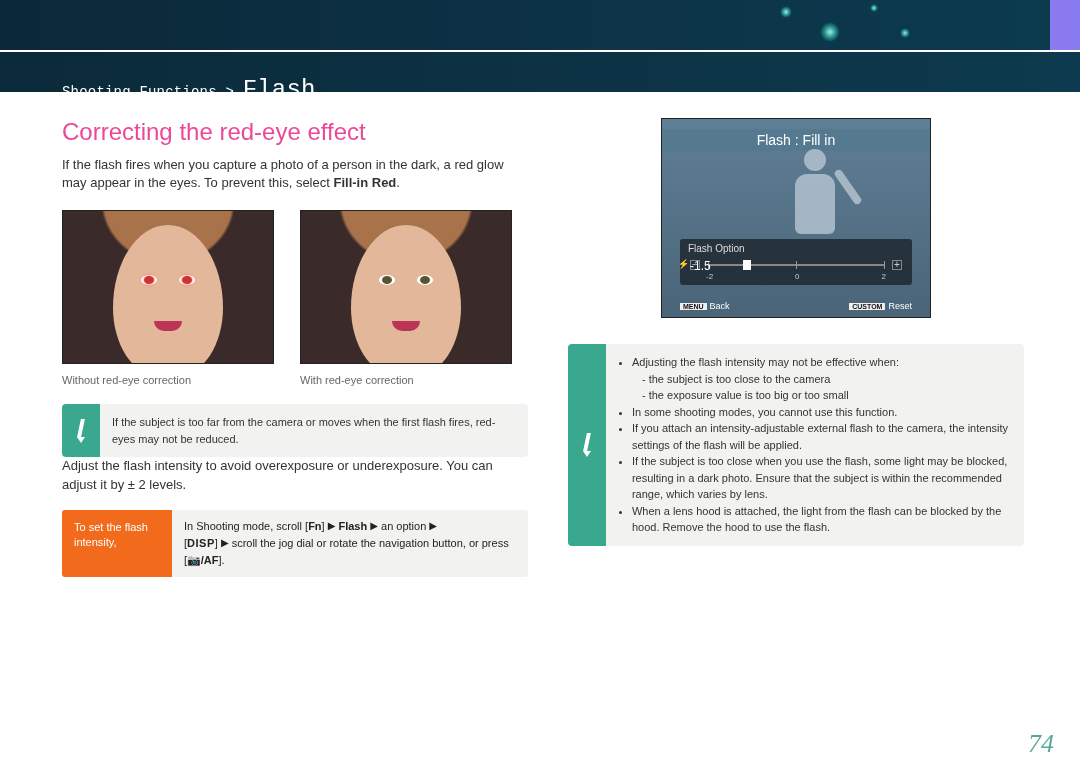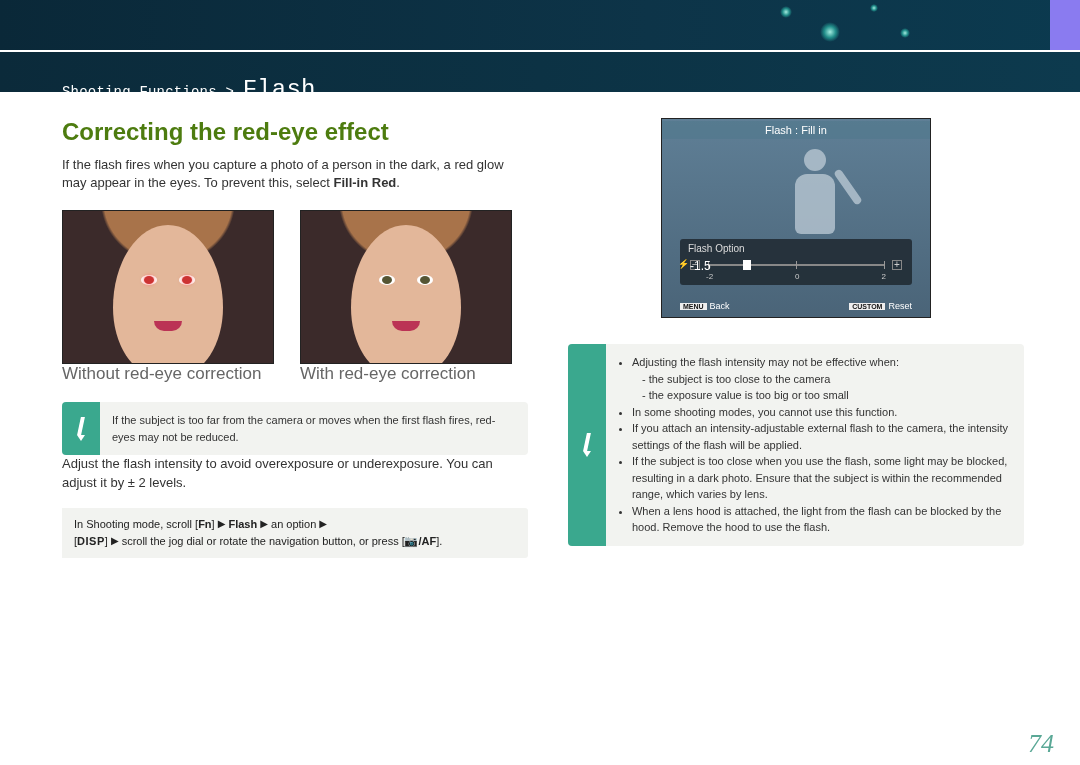--- a/index.html
+++ b/index.html
@@ -34,21 +34,21 @@
   .bc-bar {
     position:absolute; top:52px; left:0; right:0; height:40px;
     background: linear-gradient(90deg, #0b2a3a 0%, #0d3a4e 100%);
   }
   .content {
     position:absolute; top:100px; left:62px; width:962px;
     display:flex; gap:40px;
   }
   .left-col { width:470px; }
   .right-col { width:460px; }
-  h2 { color:#4d7c0f; font-weight:bold; font-size:24px; margin:18px 0 10px; }
+  h2 { color:#ec4899; font-weight:normal; font-size:24px; margin:18px 0 10px; }
   p.body { font-size:13px; color:#333; line-height:1.4; }
   b { font-weight:bold; }
   .photos { display:flex; gap:26px; margin:18px 0 6px; }
   .photo { width:212px; }
   .photo .img {
     width:212px; height:154px; border:1px solid #222; background:#3b2a2a;
     position:relative; overflow:hidden;
   }
   .face {
     position:absolute; left:50%; top:14px; transform:translateX(-50%);
@@ -60,21 +60,21 @@
   }
   .eye {
     position:absolute; width:16px; height:10px; border-radius:50%;
     top:64px; background:#fff;
   }
   .eye.l{ left:78px;} .eye.r{ right:78px;}
   .pupil { position:absolute; inset:1px 3px; border-radius:50%; background:#553; }
   .pupil.red { background:#c33; box-shadow:0 0 4px #f66;}
   .lips { position:absolute; left:50%; top:110px; transform:translateX(-50%);
     width:28px; height:10px; background:#b35; border-radius:0 0 12px 12px; }
-  .caption { font-size:17px; color:#666; margin-top:0; }
+  .caption { font-size:11px; color:#666; margin-top:10px; }
   .note-box {
     display:flex; background:#f2f3f0; border-radius:4px; margin-top:18px;
     padding:0;
   }
   .note-ico {
     width:38px; min-width:38px; background:#3aa88e; border-radius:4px 0 0 4px;
     display:flex; align-items:center; justify-content:center;
   }
   .note-body { padding:10px 12px; font-size:11px; color:#333; line-height:1.5; }
   .note-body ul { list-style:disc; padding-left:14px;}
@@ -91,22 +91,22 @@
   }
   .disp-key { font-weight:bold; letter-spacing:.5px;}
   .tri { font-size:10px; vertical-align:1px;}
   
   .cam {
     width:270px; height:200px; margin:18px auto 0; border:1px solid #222;
     background:linear-gradient(#5f7f96, #4a6478);
     position:relative; color:#fff; font-size:10px;
   }
   .cam-title {
-    position:absolute; top:2px; left:0; right:0; text-align:center;
-    font-size:11px; padding:3px 8px;
+    position:absolute; top:10px; left:0; right:0; text-align:center;
+    font-size:14px; padding:3px 8px;
     background: rgba(80,120,140,.6);
   }
   .silh {
     position:absolute; left:44%; top:30px; width:70px; height:110px;
   }
   .silh .head{ width:22px; height:22px; border-radius:50%; background:rgba(184,199,210,.8); margin:0 auto;}
   .silh .body{ width:40px; height:60px; background:rgba(184,199,210,.8); margin:3px auto 0; border-radius:12px 12px 6px 6px;}
   .silh .arm{ position:absolute; width:8px; height:40px; background:rgba(184,199,210,.8); top:18px; right:-2px; transform:rotate(-35deg); border-radius:4px;}
   .panel {
     position:absolute; left:18px; right:18px; bottom:32px; height:46px;
@@ -189,20 +189,21 @@
     <div class="note-box">
       <div class="note-ico">
           <div class="pen"></div>
         </div>
       <div class="note-body">If the subject is too far from the camera or moves when the first flash fires, red-eyes may not be reduced.</div>
     </div>
 
     <p class="body">Adjust the flash intensity to avoid overexposure or underexposure. You can adjust it by ± 2 levels.</p>
 
     <div class="instr-box">
+      <div class="instr-label">To set the flash intensity,</div>
       <div class="instr-body">
         <span>In Shooting mode, scroll [</span><b>Fn</b><span>] </span><span class="tri">▶</span><b> Flash </b><span class="tri">▶</span><span> an option </span><span class="tri">▶</span><br>
         <span>[</span><span class="disp-key">DISP</span><span>] </span><span class="tri">▶</span><span> scroll the jog dial or rotate the navigation button, or press [</span><b>📷/AF</b><span>].</span>
       </div>
     </div>
   </div>
 
   <div class="right-col">
     <div class="cam">
       <div class="cam-title">Flash : Fill in</div>

